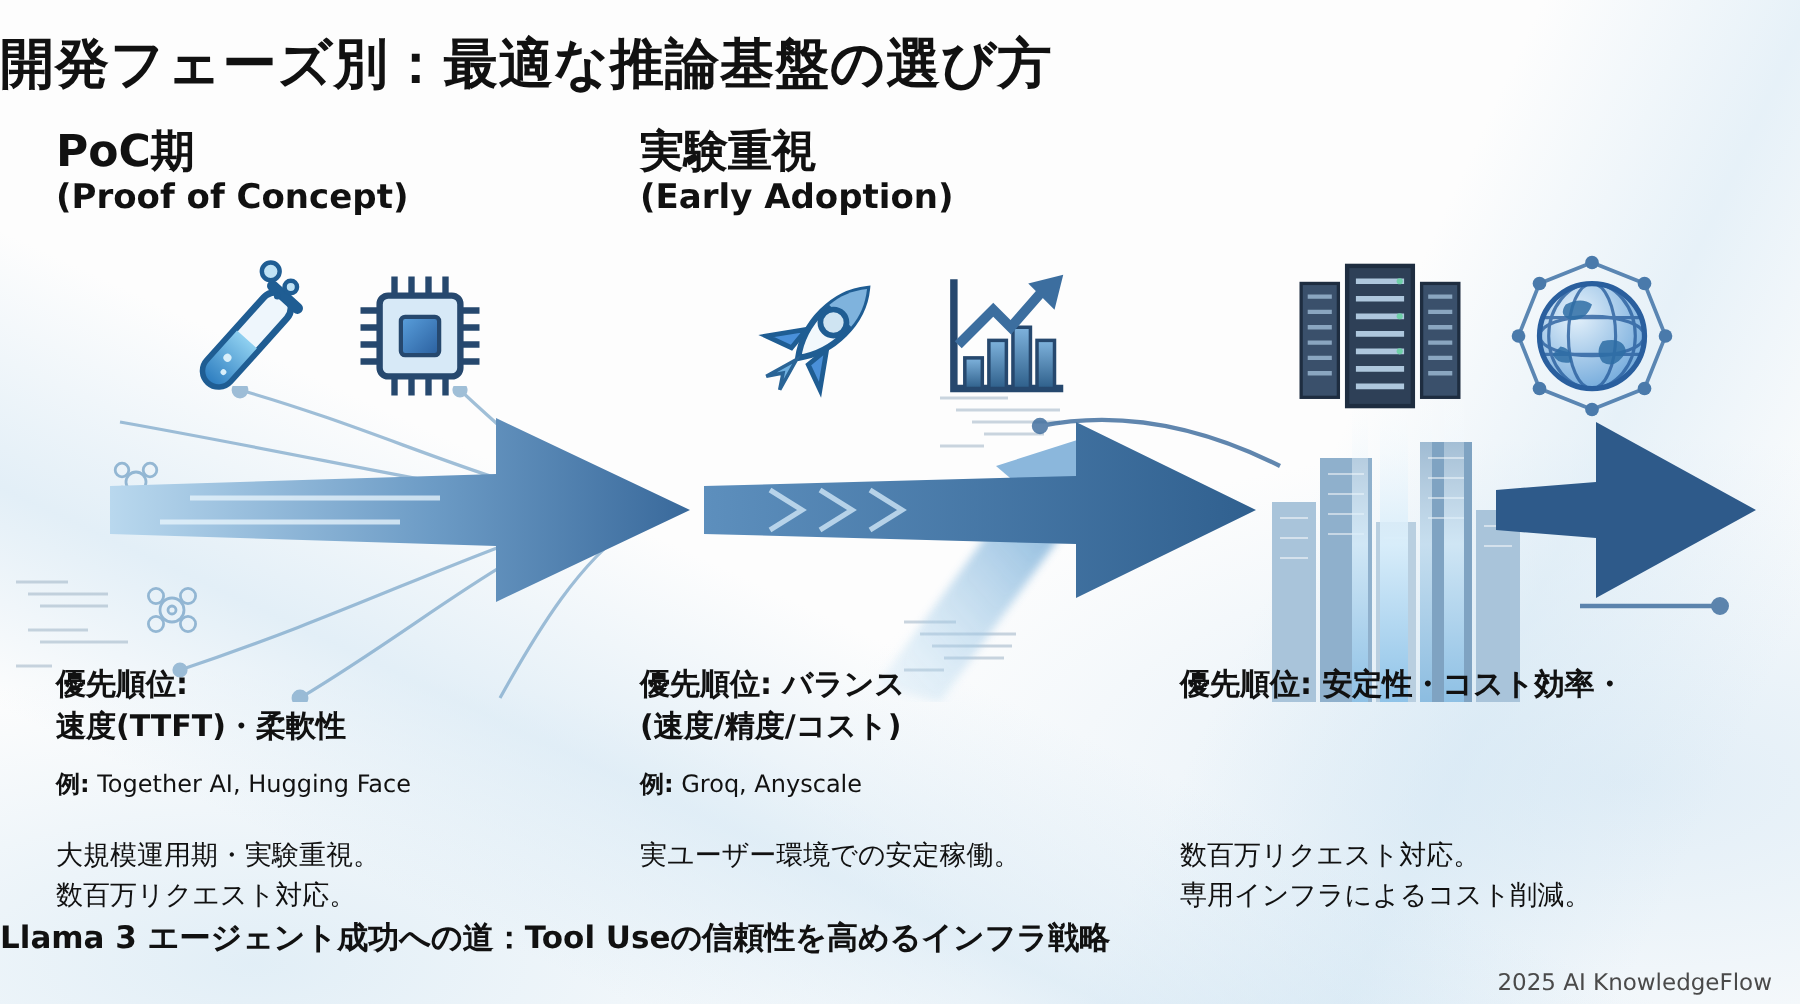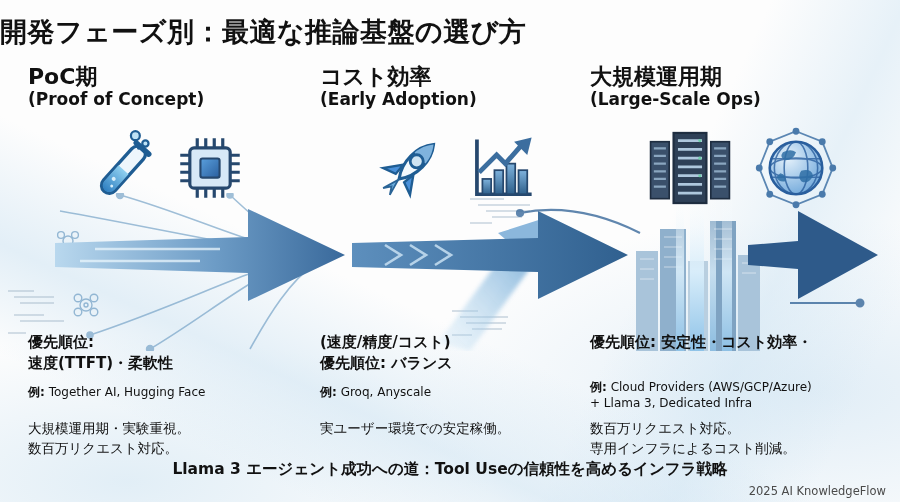--- a/index.html
+++ b/index.html
@@ -20,21 +20,21 @@
   .hdr{top:64px}
   .hja{font-size:22px;font-weight:800;line-height:1.15}
   .hen{font-size:17px;font-weight:700;line-height:1.25}
   .icons{top:118px;height:100px;display:flex;align-items:center;justify-content:center;gap:18px}
   .prio{top:332px;font-size:15px;font-weight:700;line-height:1.4}
   .ex{top:385px;font-size:12px;line-height:1.3}
   .ex .lbl{font-weight:700}
   .c3.ex{top:380px}
   .ex .l2{display:block}
   .desc{top:418px;font-size:13.5px;line-height:1.5}
-  .footer{position:absolute;top:459px;left:0;width:900px;text-align:center;
+  .footer{position:absolute;top:459px;left:0;width:900px;text-align:left;
     font-size:15.5px;font-weight:800;z-index:3}
   .credit{position:absolute;top:484px;right:14px;font-size:11.5px;color:#4a4a4a;z-index:3}
   .band{position:absolute;left:0;top:193px;width:900px;height:158px;z-index:1}
   svg{display:block}
 </style>
 </head>
 <body>
 
 <div class="canvas">
 
@@ -139,26 +139,22 @@
     </svg>
   </div>
 
   <div class="title">開発フェーズ別：最適な推論基盤の選び方</div>
 
   <div class="col c1 hdr">
     <div class="hja">PoC期</div>
     <div class="hen">(Proof of Concept)</div>
   </div>
   <div class="col c2 hdr">
-    <div class="hja">コスト効率</div>
+    <div class="hja">実験重視</div>
     <div class="hen">(Early Adoption)</div>
-  </div>
-  <div class="col c3 hdr">
-    <div class="hja">大規模運用期</div>
-    <div class="hen">(Large-Scale Ops)</div>
   </div>
 
   <div class="col c1 icons">
     <span>
       <svg width="72" height="78" viewBox="0 0 64 70">
         <defs>
             <linearGradient id="liq" x1="0" y1="0" x2="0" y2="1">
           <stop offset="0" stop-color="#8fd0f0"></stop>
               <stop offset="1" stop-color="#2f7fc1"></stop>
             </linearGradient>
@@ -272,39 +268,35 @@
         <path d="M22 20 q6 -3 10 0 q-2 6 -8 6 q-5 -2 -2 -6 Z M36 34 q8 -2 9 4 q-4 7 -9 4 q-3 -4 0 -8 Z M20 36 q5 1 4 6 q-5 1 -7 -3 Z" fill="#2e6da4" opacity=".85"></path>
       </svg>
     </span>
   </div>
 
   <div class="col c1 prio">
     <div>優先順位:</div>
     <div>速度(TTFT)・柔軟性</div>
   </div>
   <div class="col c2 prio">
+    <div>優先順位: バランス</div>
     <div>(速度/精度/コスト)</div>
-    <div>優先順位: バランス</div>
   </div>
   <div class="col c3 prio">
     <div>優先順位: 安定性・コスト効率・</div>
   </div>
 
   <div class="col c1 ex">
     <span class="lbl">例:</span><span> Together AI, Hugging Face</span>
     <span class="l2"></span>
   </div>
   <div class="col c2 ex">
     <span class="lbl">例:</span><span> Groq, Anyscale</span>
     <span class="l2"></span>
   </div>
-  <div class="col c3 ex">
-    <span class="lbl">例:</span><span> Cloud Providers (AWS/GCP/Azure)</span>
-    <span class="l2">+ Llama 3, Dedicated Infra</span>
-  </div>
 
   <div class="col c1 desc">
     <div>大規模運用期・実験重視。</div>
     <div>数百万リクエスト対応。</div>
   </div>
   <div class="col c2 desc">
     <div>実ユーザー環境での安定稼働。</div>
   </div>
   <div class="col c3 desc">
     <div>数百万リクエスト対応。</div>

